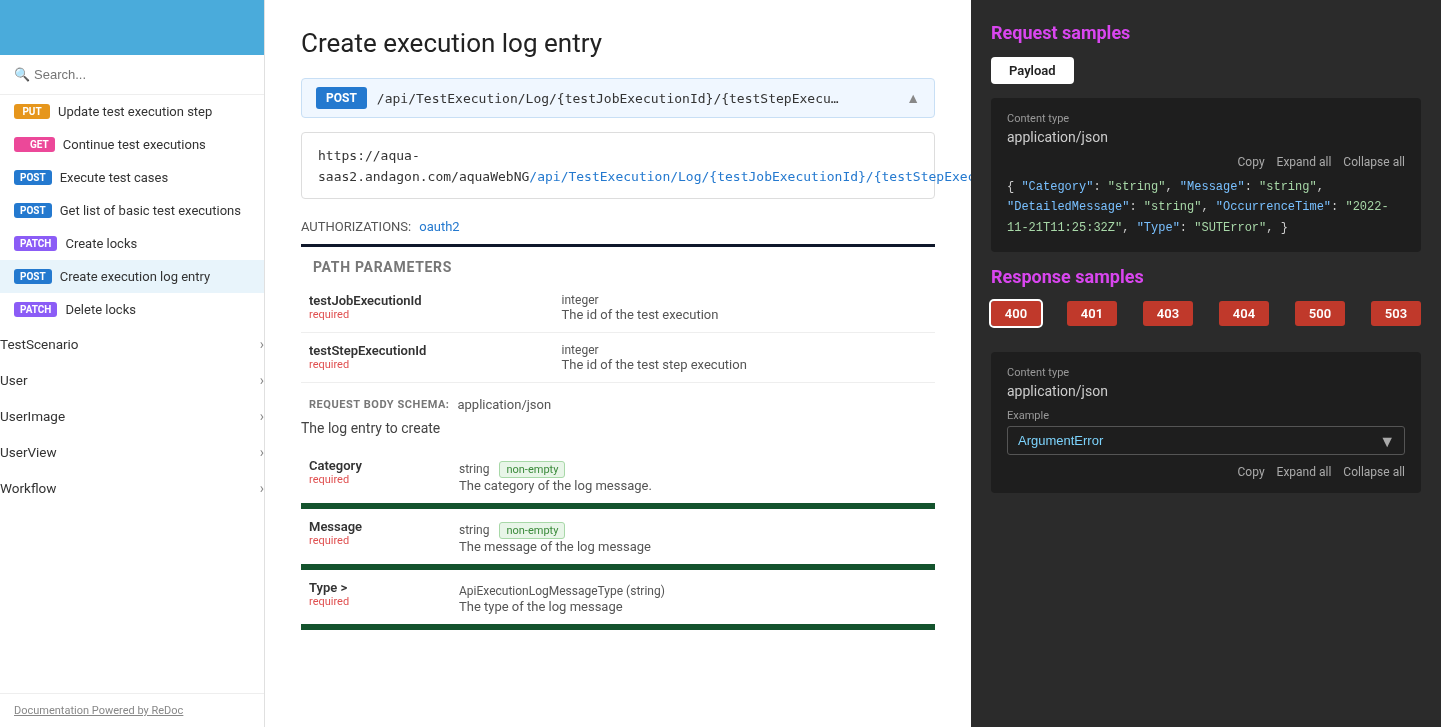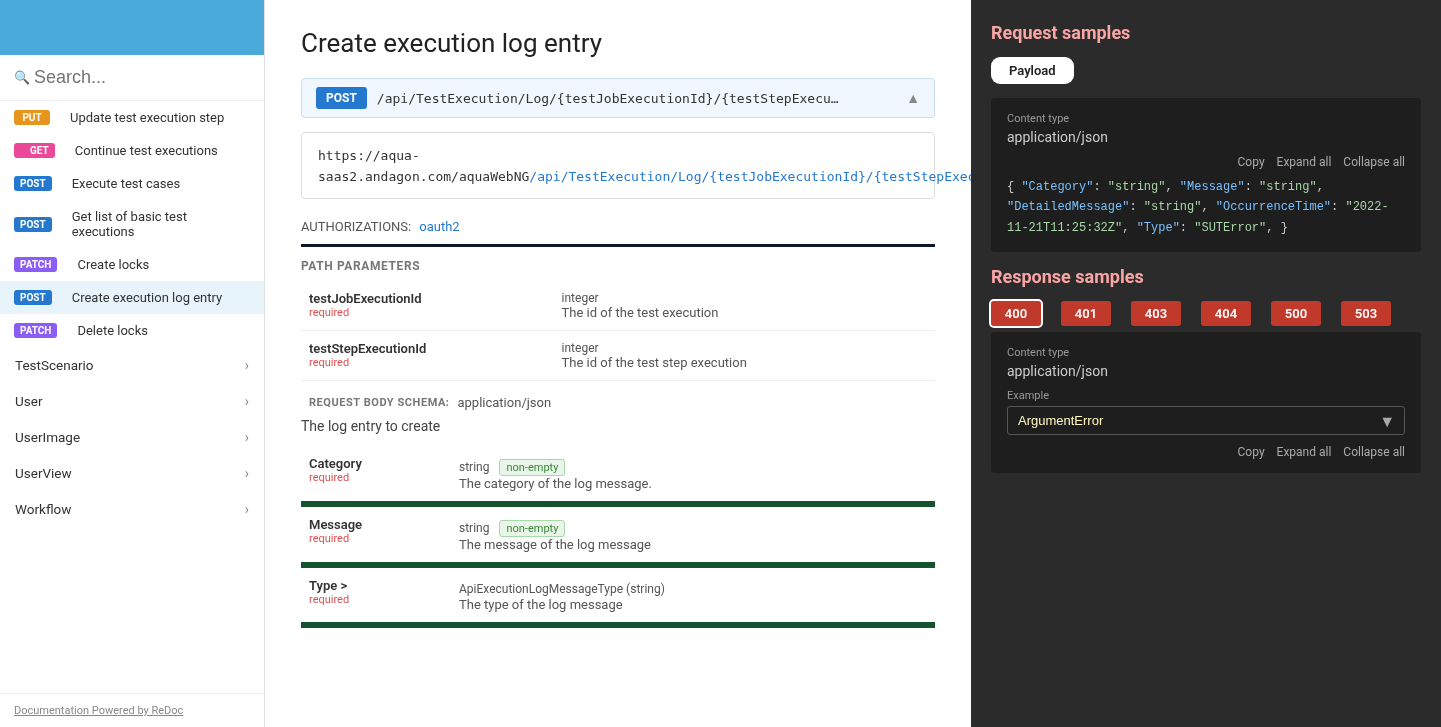--- a/index.html
+++ b/index.html
@@ -23,21 +23,21 @@
     }
     .sidebar-search {
       padding: 10px 12px;
       border-bottom: 1px solid #eee;
       flex-shrink: 0;
     }
     .sidebar-search input {
       width: 100%;
       border: none;
       outline: none;
-      font-size: 18px;
+      font-size: 13px;
       color: #ef4444;
       background: transparent;
       padding: 2px 4px 2px 22px;
     }
     .search-wrap {
       position: relative;
       display: flex;
       align-items: center;
     }
     .search-wrap .search-icon {
@@ -50,21 +50,21 @@
       overflow-y: auto;
       flex: 1;
     }
     .sidebar-item {
       display: flex;
       align-items: center;
       padding: 9px 14px;
       font-size: 13px;
       color: #333;
       cursor: pointer;
-      gap: 20px;
+      gap: 8px;
     }
     .sidebar-item.active { background: #e8f4fb; }
     .method-badge {
       display: inline-block;
       padding: 2px 6px;
       border-radius: 3px;
       font-size: 10px;
       font-weight: 700;
       color: #fff;
       min-width: 36px;
@@ -73,21 +73,21 @@
     }
     .badge-put { background: #e6961c; }
     .badge-get { background: #ec4899; padding-left: 16px; }
     .badge-post { background: #2479cf; }
     .badge-patch { background: #8b5cf6; }
     .sidebar-item-label { flex: 1; }
     .sidebar-nav-item {
       display: flex;
       align-items: center;
       justify-content: space-between;
-      padding: 10px 15px;
+      padding: 10px 0;
       font-size: 13.5px;
       color: #333;
       cursor: pointer;
     }
     .chevron { font-size: 14px; color: #888; }
     .sidebar-footer {
       padding: 10px 14px;
       font-size: 11px;
       color: #888;
       border-top: 1px solid #eee;
@@ -143,25 +143,25 @@
     }
     .url-box-text {
       font-size: 13px;
       color: #333;
       font-family: monospace;
       line-height: 1.5;
     }
     .url-box-text .url-highlight { color: #2479cf; }
 
     .section-label {
-      font-size: 12px;
+      font-size: 14px;
       font-weight: 700;
       color: #777;
       letter-spacing: 0.05em;
-      margin: 12px 0 8px 0;
+      margin: 12px 0 8px 12px;
       text-transform: uppercase;
     }
     .auth-row {
       display: flex;
       align-items: center;
       gap: 8px;
       padding: 4px 0 10px 0;
       border-bottom: 3px solid #0f172a;
       font-size: 13px;
       color: #555;
@@ -210,31 +210,31 @@
       width: 470px;
       min-width: 470px;
       background: #2b2b2b;
       height: 100%;
       overflow-y: auto;
       padding: 22px 20px;
     }
     .panel-section-title {
       font-size: 18px;
       font-weight: 700;
-      color: #fca5a5;
+      color: #d946ef;
       margin-bottom: 14px;
     }
     .payload-tab {
       display: inline-block;
       background: #fff;
       color: #222;
       font-size: 13px;
       font-weight: 600;
       padding: 6px 18px;
-      border-radius: 9px;
+      border-radius: 4px;
       margin-bottom: 14px;
       cursor: pointer;
     }
     .code-box {
       background: #1e1e1e;
       border-radius: 4px;
       padding: 14px 16px;
       margin-bottom: 14px;
     }
     .code-box-header {
@@ -262,22 +262,23 @@
     }
     .content-type-val {
       font-size: 14px;
       color: #ccc;
       margin-bottom: 10px;
     }
 
     .response-codes {
       display: flex;
       flex-wrap: wrap;
-      gap: 20px;
-      margin-bottom: 6px;
+      gap: 8px;
+      margin-bottom: 26px;
+      justify-content: space-between;
     }
     .resp-code {
       background: #c0392b;
       color: #fff;
       font-size: 13px;
       font-weight: 600;
       padding: 5px 12px;
       border-radius: 3px;
       cursor: pointer;
       min-width: 50px;
@@ -286,21 +287,21 @@
     .resp-code.active { outline: 2px solid #fff; }
 
     .example-label { font-size: 11px; color: #999; margin-bottom: 4px; }
     .example-select-wrap {
       position: relative;
       margin-bottom: 10px;
     }
     .example-select-wrap select {
       width: 100%;
       background: #1e1e1e;
-      color: #fef9c3;
+      color: #7dd3fc;
       border: 1px solid #555;
       border-radius: 3px;
       padding: 6px 30px 6px 10px;
       font-size: 13px;
       appearance: none;
       cursor: pointer;
     }
     .example-select-wrap .chevron-down {
       position: absolute;
       right: 10px;

